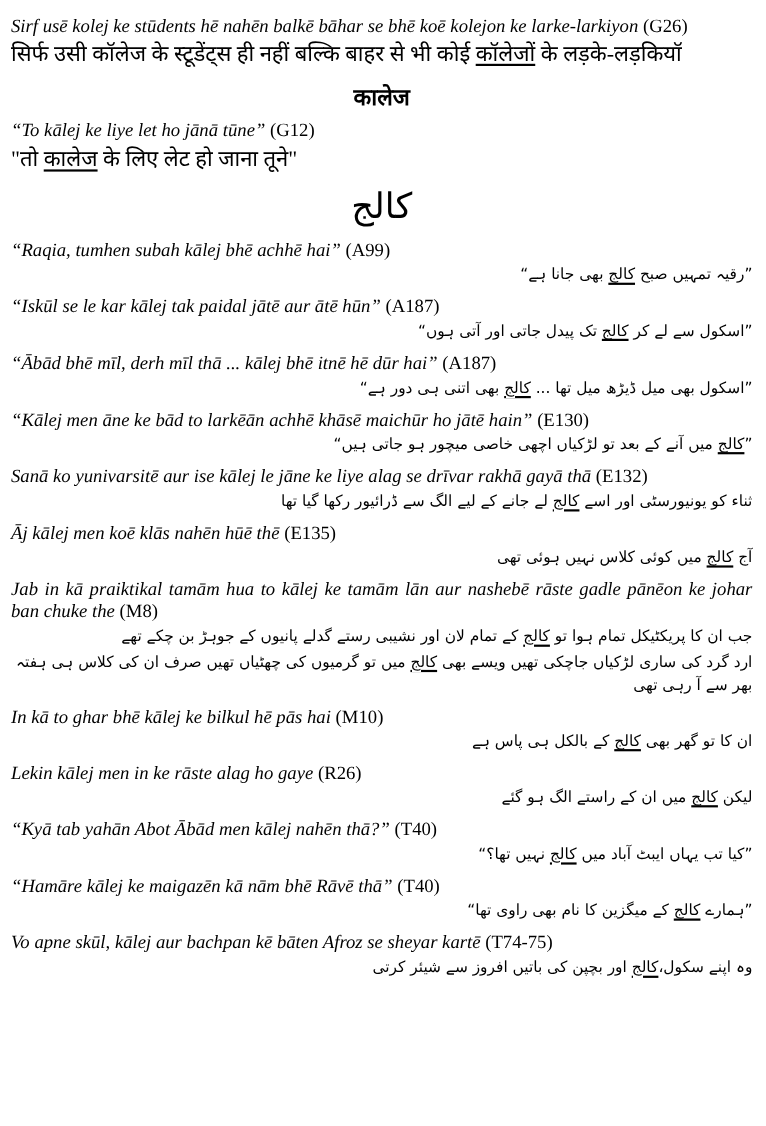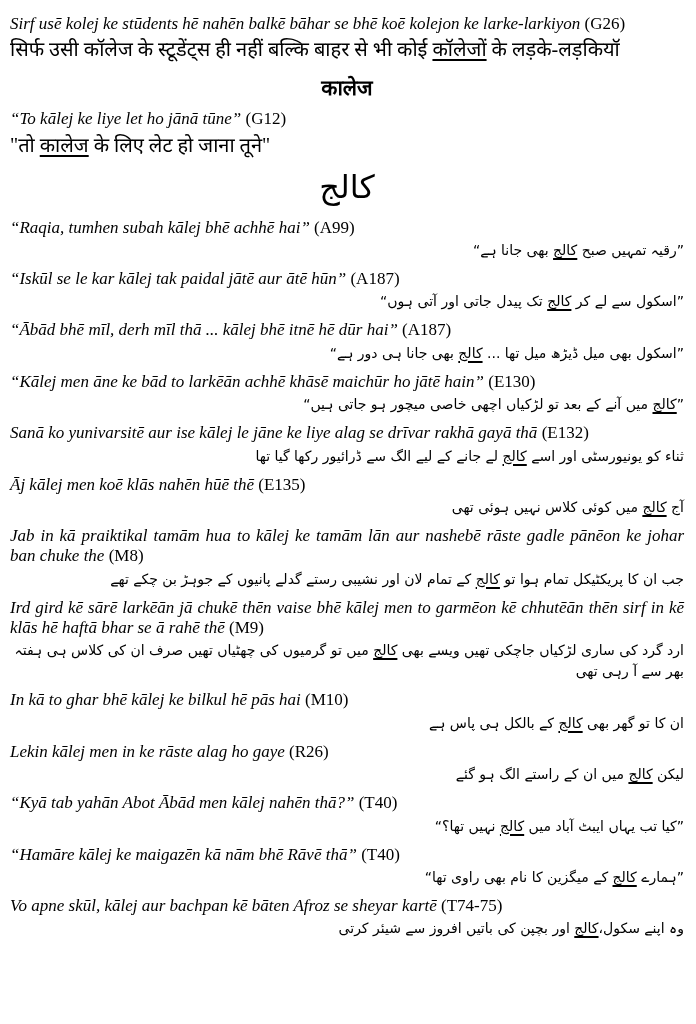--- a/index.html
+++ b/index.html
@@ -71,30 +71,29 @@
     <div class="hindi"><span>सिर्फ उसी कॉलेज के स्टूडेंट्स ही नहीं बल्कि बाहर से भी कोई </span><span class="und">कॉलेजों</span><span> के लड़के-लड़कियॉ</span></div>
     <div class="header-hindi"><span>कालेज</span></div>
     <div class="roman"><span>“To </span><span class="bold">kālej</span><span> ke liye let ho jānā tūne”</span><span class="ref"> (G12)</span></div>
     <div class="hindi"><span>"तो </span><span class="und">कालेज</span><span> के लिए लेट हो जाना तूने"</span></div>
     <div class="header-urdu" dir="rtl"><span>کالج</span></div>
     <div class="roman"><span>“Raqia, tumhen subah </span><span class="bold">kālej</span><span> bhē achhē hai”</span><span class="ref"> (A99)</span></div>
     <div class="urdu" dir="rtl"><span>”رقیہ تمہیں صبح </span><span class="und">کالج</span><span> بھی جانا ہے“</span></div>
     <div class="roman"><span>“Iskūl se le kar </span><span class="bold">kālej</span><span> tak paidal jātē aur ātē hūn”</span><span class="ref"> (A187)</span></div>
     <div class="urdu" dir="rtl"><span>”اسکول سے لے کر </span><span class="und">کالج</span><span> تک پیدل جاتی اور آتی ہوں“</span></div>
     <div class="roman"><span>“Ābād bhē mīl, derh mīl thā ... </span><span class="bold">kālej</span><span> bhē itnē hē dūr hai”</span><span class="ref"> (A187)</span></div>
-    <div class="urdu" dir="rtl"><span>”اسکول بھی میل ڈیڑھ میل تھا ... </span><span class="und">کالج</span><span> بھی جانا ہی دور ہے“</span></div>
+    <div class="urdu" dir="rtl"><span>”اسکول بھی میل ڈیڑھ میل تھا ... </span><span class="und">کالج</span><span> بھی اتنی ہی دور ہے“</span></div>
     <div class="roman"><span>“</span><span class="bold">Kālej</span><span> men āne ke bād to larkēān achhē khāsē maichūr ho jātē hain”</span><span class="ref"> (E130)</span></div>
     <div class="urdu" dir="rtl"><span>”</span><span class="und">کالج</span><span> میں آنے کے بعد تو لڑکیاں اچھی خاصی میچور ہو جاتی ہیں“</span></div>
     <div class="roman"><span>Sanā ko yunivarsitē aur ise </span><span class="bold">kālej</span><span> le jāne ke liye alag se drīvar rakhā gayā thā</span><span class="ref"> (E132)</span></div>
     <div class="urdu" dir="rtl"><span>ثناء کو یونیورسٹی اور اسے </span><span class="und">کالج</span><span> لے جانے کے لیے الگ سے ڈرائیور رکھا گیا تھا</span></div>
     <div class="roman"><span>Āj </span><span class="bold">kālej</span><span> men koē klās nahēn hūē thē</span><span class="ref"> (E135)</span></div>
     <div class="urdu" dir="rtl"><span>آج </span><span class="und">کالج</span><span> میں کوئی کلاس نہیں ہوئی تھی</span></div>
     <div class="roman justify"><span>Jab in kā praiktikal tamām hua to </span><span class="bold">kālej</span><span> ke tamām lān aur nashebē rāste gadle pānēon ke johar ban chuke the</span><span class="ref"> (M8)</span></div>
     <div class="urdu" dir="rtl"><span>جب ان کا پریکٹیکل تمام ہوا تو </span><span class="und">کالج</span><span> کے تمام لان اور نشیبی رستے گدلے پانیوں کے جوہڑ بن چکے تھے</span></div>
-    <div class="roman justify"><span>Ird gird kē sārē larkēān jā chukē thēn vaise bhē </span><span class="bold">kālej</span><span> men to garmēon kē chhutēān thēn sirf in kē klās hē haftā bhar se ā rahē thē</span><span class="ref"> (M9)</span></div>
     <div class="urdu" dir="rtl"><span>ارد گرد کی ساری لڑکیاں جاچکی تھیں ویسے بھی </span><span class="und">کالج</span><span> میں تو گرمیوں کی چھٹیاں تھیں صرف ان کی کلاس ہی ہفتہ بھر سے آ رہی تھی</span></div>
     <div class="roman"><span>In kā to ghar bhē </span><span class="bold">kālej</span><span> ke bilkul hē pās hai</span><span class="ref"> (M10)</span></div>
     <div class="urdu" dir="rtl"><span>ان کا تو گھر بھی </span><span class="und">کالج</span><span> کے بالکل ہی پاس ہے</span></div>
     <div class="roman"><span>Lekin </span><span class="bold">kālej</span><span> men in ke rāste alag ho gaye</span><span class="ref"> (R26)</span></div>
     <div class="urdu" dir="rtl"><span>لیکن </span><span class="und">کالج</span><span> میں ان کے راستے الگ ہو گئے</span></div>
     <div class="roman"><span>“Kyā tab yahān Abot Ābād men </span><span class="bold">kālej</span><span> nahēn thā?”</span><span class="ref"> (T40)</span></div>
     <div class="urdu" dir="rtl"><span>”کیا تب یہاں ایبٹ آباد میں </span><span class="und">کالج</span><span> نہیں تھا؟“</span></div>
     <div class="roman"><span>“Hamāre </span><span class="bold">kālej</span><span> ke maigazēn kā nām bhē Rāvē thā”</span><span class="ref"> (T40)</span></div>
     <div class="urdu" dir="rtl"><span>”ہمارے </span><span class="und">کالج</span><span> کے میگزین کا نام بھی راوی تھا“</span></div>
     <div class="roman"><span>Vo apne skūl, </span><span class="bold">kālej</span><span> aur bachpan kē bāten Afroz se sheyar kartē</span><span class="ref"> (T74-75)</span></div>

